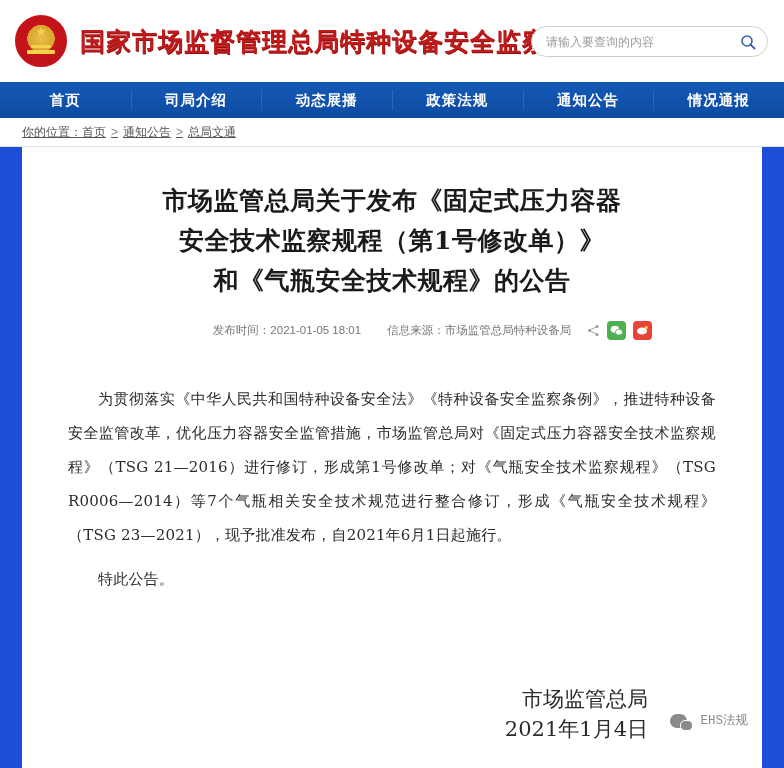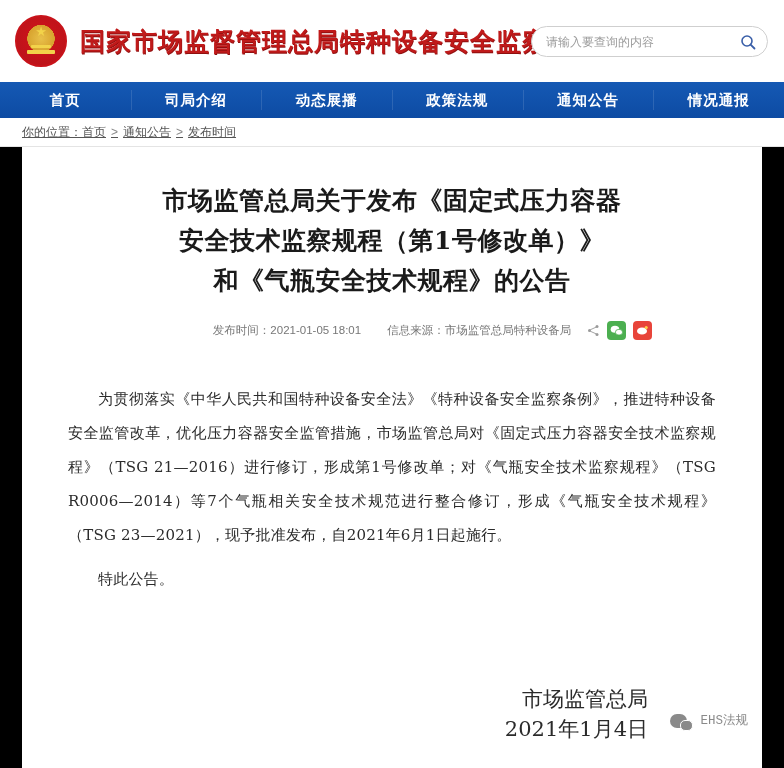--- a/index.html
+++ b/index.html
@@ -160,21 +160,21 @@
   }
   .breadcrumb a {
     color: #555;
     text-decoration: none;
     cursor: pointer;
   }
   .breadcrumb .sep { margin: 0 5px; color: #888; }
 
   
   .page-bg {
-    background: #000000;
+    background: #1d4ed8;
     height: 622px;
     padding-top: 0;
     box-sizing: border-box;
   }
   .article {
     background: #ffffff;
     margin: 0 22px;
     height: 100%;
     box-sizing: border-box;
     padding: 34px 46px 0 46px;
@@ -315,21 +315,21 @@
   <div class="nav-item">通知公告</div>
   <div class="nav-item">情况通报</div>
 </div>
 
 <div class="breadcrumb">
   <span>你的位置：</span>
   <a>首页</a>
   <span class="sep">&gt;</span>
   <a>通知公告</a>
   <span class="sep">&gt;</span>
-  <a>发布时间</a>
+  <a>总局文通</a>
 </div>
 
 <div class="page-bg">
   <div class="article">
 
     <div class="article-title">
       <div>市场监管总局关于发布《固定式压力容器</div>
       <div>安全技术监察规程（第1号修改单）》</div>
       <div>和《气瓶安全技术规程》的公告</div>
     </div>

